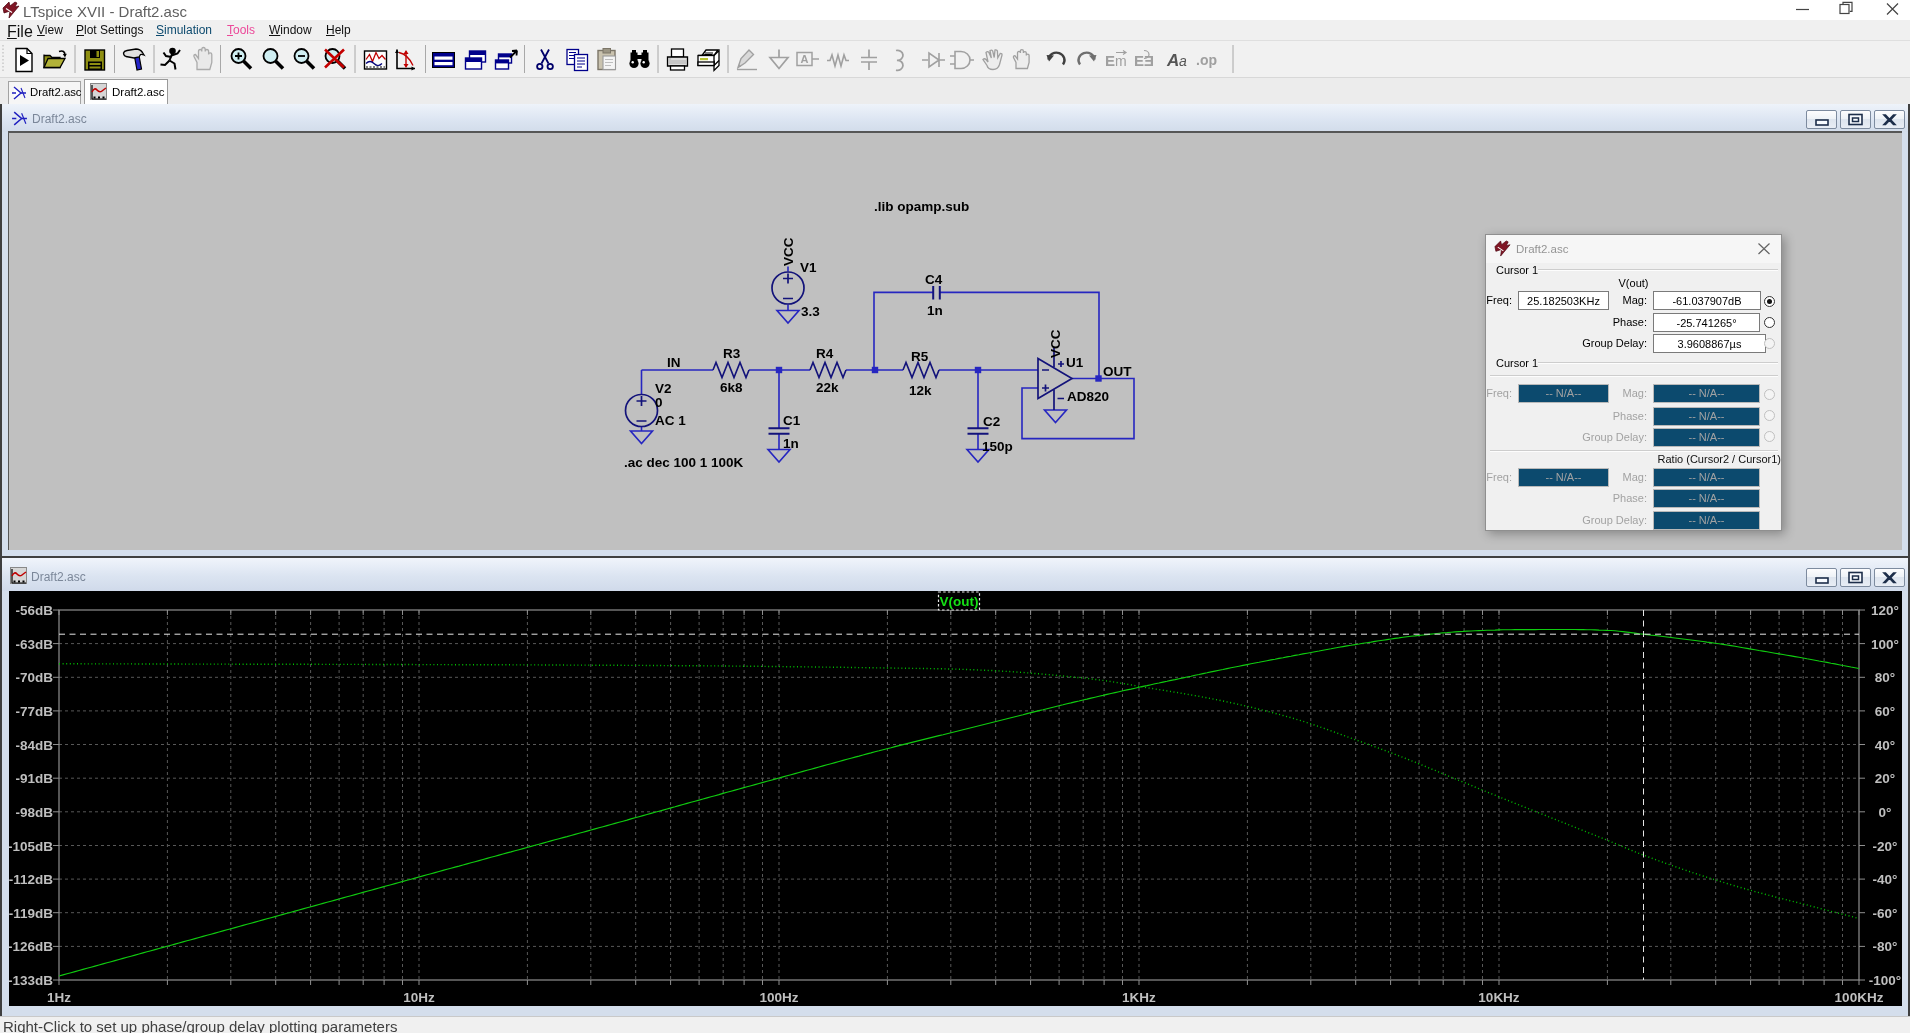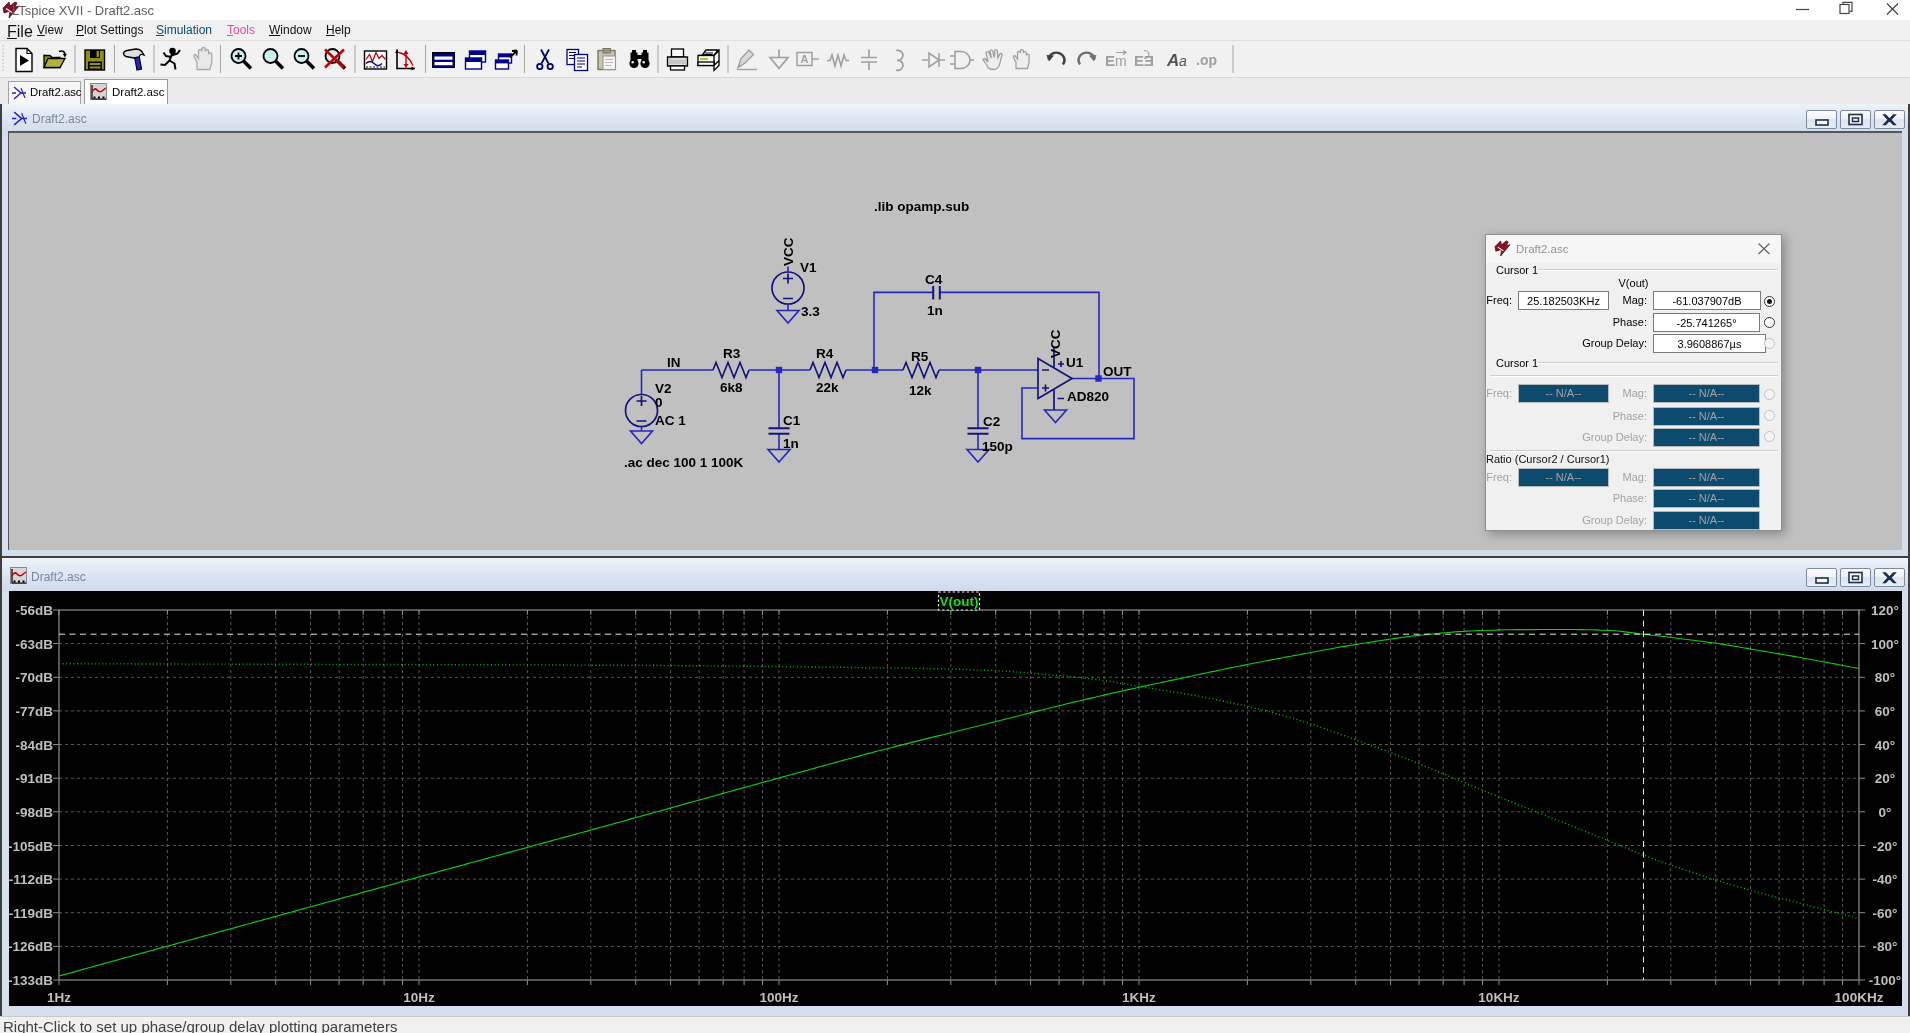--- a/index.html
+++ b/index.html
@@ -12,21 +12,21 @@
 .dfield{position:absolute;background:#0c4a6e;border:1px solid #b9b9b9;font-size:11px;color:#a2a2a2;
 text-align:center;line-height:17px;white-space:nowrap}
 .dlab{position:absolute;font-size:11px;color:#a2a2a2;white-space:nowrap}
 .blab{position:absolute;font-size:11px;color:#000;white-space:nowrap}
 </style></head><body>
 <div class="abs" style="left:0;top:0;width:1910px;height:20px;background:#fff"></div>
 <svg class="abs" style="left:2px;top:1px" width="18" height="18" viewBox="0 0 18 18">
 <path d="M1,7 L7,1 L8,5 L13,1 L15,2 L13,6 L17,5 L7,17 L8,10 L2,12 Z" fill="#801625" stroke="#47000c" stroke-width="0.7"></path>
 <path d="M4,7.5 l6,4" stroke="#fff" stroke-width="1.1"></path>
   </svg>
-<div class="abs" style="left:12px;top:3px;font-size:13px;color:#5f5f5f">LTspice XVII - Draft2.asc</div>
+<div class="abs" style="left:23px;top:3px;font-size:15px;color:#5f5f5f">LTspice XVII - Draft2.asc</div>
 <svg class="abs" style="left:1780px;top:0" width="130" height="19" viewBox="0 0 130 19">
 <line x1="16" y1="9.5" x2="29" y2="9.5" stroke="#444" stroke-width="1.2"></line>
 <rect x="60" y="4.5" width="9" height="9" fill="none" stroke="#444" stroke-width="1.2"></rect>
 <path d="M63,4.5 v-2.2 h9 v9 h-2.2" fill="none" stroke="#444" stroke-width="1.2"></path>
 <path d="M107,3.5 l11,11 M118,3.5 l-11,11" stroke="#444" stroke-width="1.2"></path>
   </svg>
 <div class="abs" style="left:0;top:20px;width:1910px;height:21px;background:#f0f0f0;border-bottom:1px solid #dfdfdf"></div>
 <div class="abs" style="left:7px;top:23px;font-size:16px;color:#101010"><u>F</u>ile</div>
 <div class="abs" style="left:37px;top:23px;font-size:12px;color:#101010"><u>V</u>iew</div>
 <div class="abs" style="left:76px;top:23px;font-size:12px;color:#101010"><u>P</u>lot Settings</div>
@@ -589,21 +589,21 @@
     <div class="dfield" style="left:167px;top:149px;width:107px;height:19px">-- N/A--</div>
     <div class="dlab" style="right:134px;top:175px">Phase:</div>
     <div class="dfield" style="left:167px;top:172px;width:107px;height:19px">-- N/A--</div>
     <div class="dlab" style="right:134px;top:196px">Group Delay:</div>
     <div class="dfield" style="left:167px;top:193px;width:107px;height:19px">-- N/A--</div>
     <div class="abs" style="left:278px;top:154px;width:11px;height:11px;border:1px solid #c0c0c0;border-radius:50%;background:#f4f4f4"></div>
     <div class="abs" style="left:278px;top:175px;width:11px;height:11px;border:1px solid #c0c0c0;border-radius:50%;background:#f4f4f4"></div>
     <div class="abs" style="left:278px;top:196px;width:11px;height:11px;border:1px solid #c0c0c0;border-radius:50%;background:#f4f4f4"></div>
     <div class="abs" style="left:4px;top:215px;width:288px;height:1px;background:#cdcdcd"></div>
     <div class="abs" style="left:4px;top:216px;width:288px;height:1px;background:#fdfdfd"></div>
-    <div class="abs" style="left:0;top:218px;width:295px;text-align:left;font-size:11px;color:#111">Ratio (Cursor2 / Cursor1)</div>
+    <div class="abs" style="left:0;top:218px;width:295px;text-align:right;font-size:11px;color:#111">Ratio (Cursor2 / Cursor1)</div>
     <div class="dlab" style="right:269px;top:236px">Freq:</div>
     <div class="dfield" style="left:32px;top:233px;width:91px;height:19px">-- N/A--</div>
     <div class="dlab" style="right:134px;top:236px">Mag:</div>
     <div class="dfield" style="left:167px;top:233px;width:107px;height:19px">-- N/A--</div>
     <div class="dlab" style="right:134px;top:257px">Phase:</div>
     <div class="dfield" style="left:167px;top:254px;width:107px;height:19px">-- N/A--</div>
     <div class="dlab" style="right:134px;top:279px">Group Delay:</div>
     <div class="dfield" style="left:167px;top:276px;width:107px;height:19px">-- N/A--</div>
   </div>
 </body></html>

